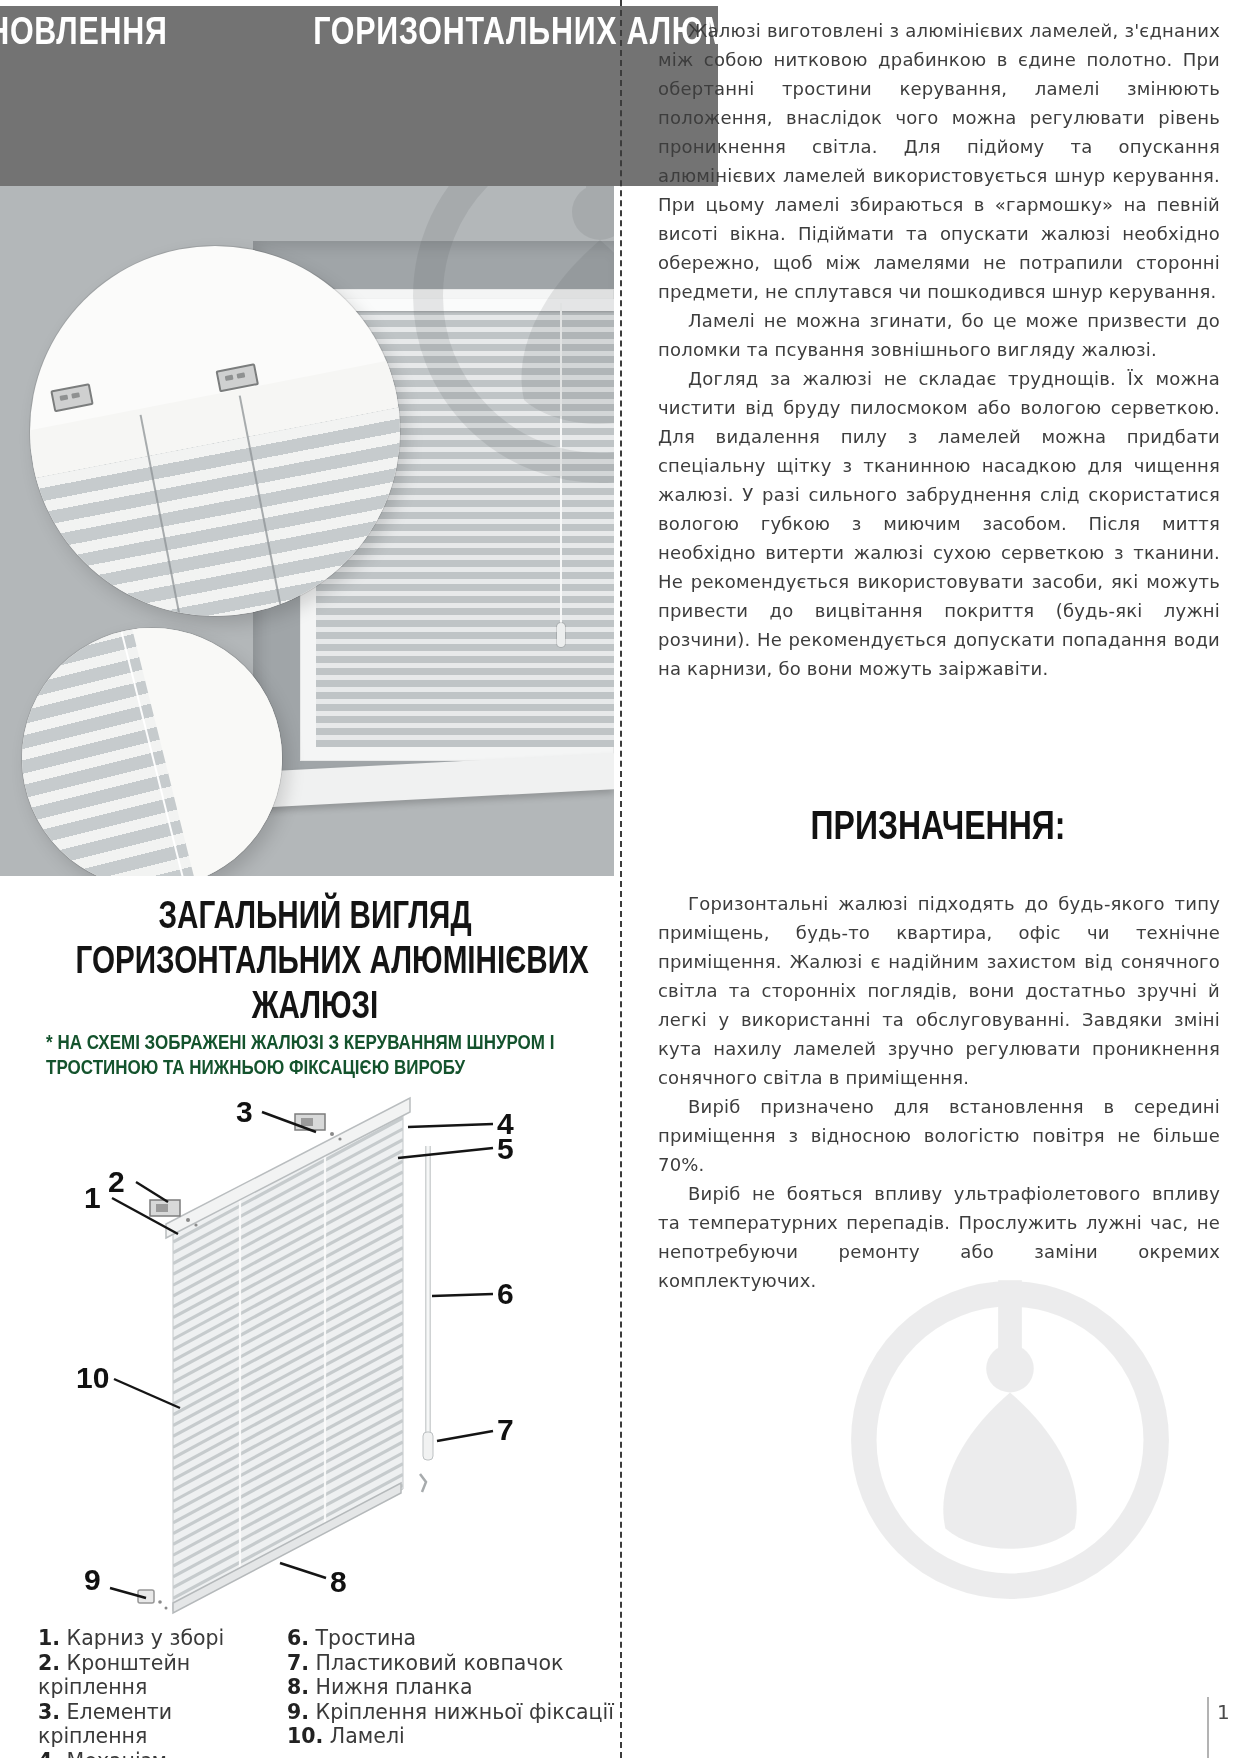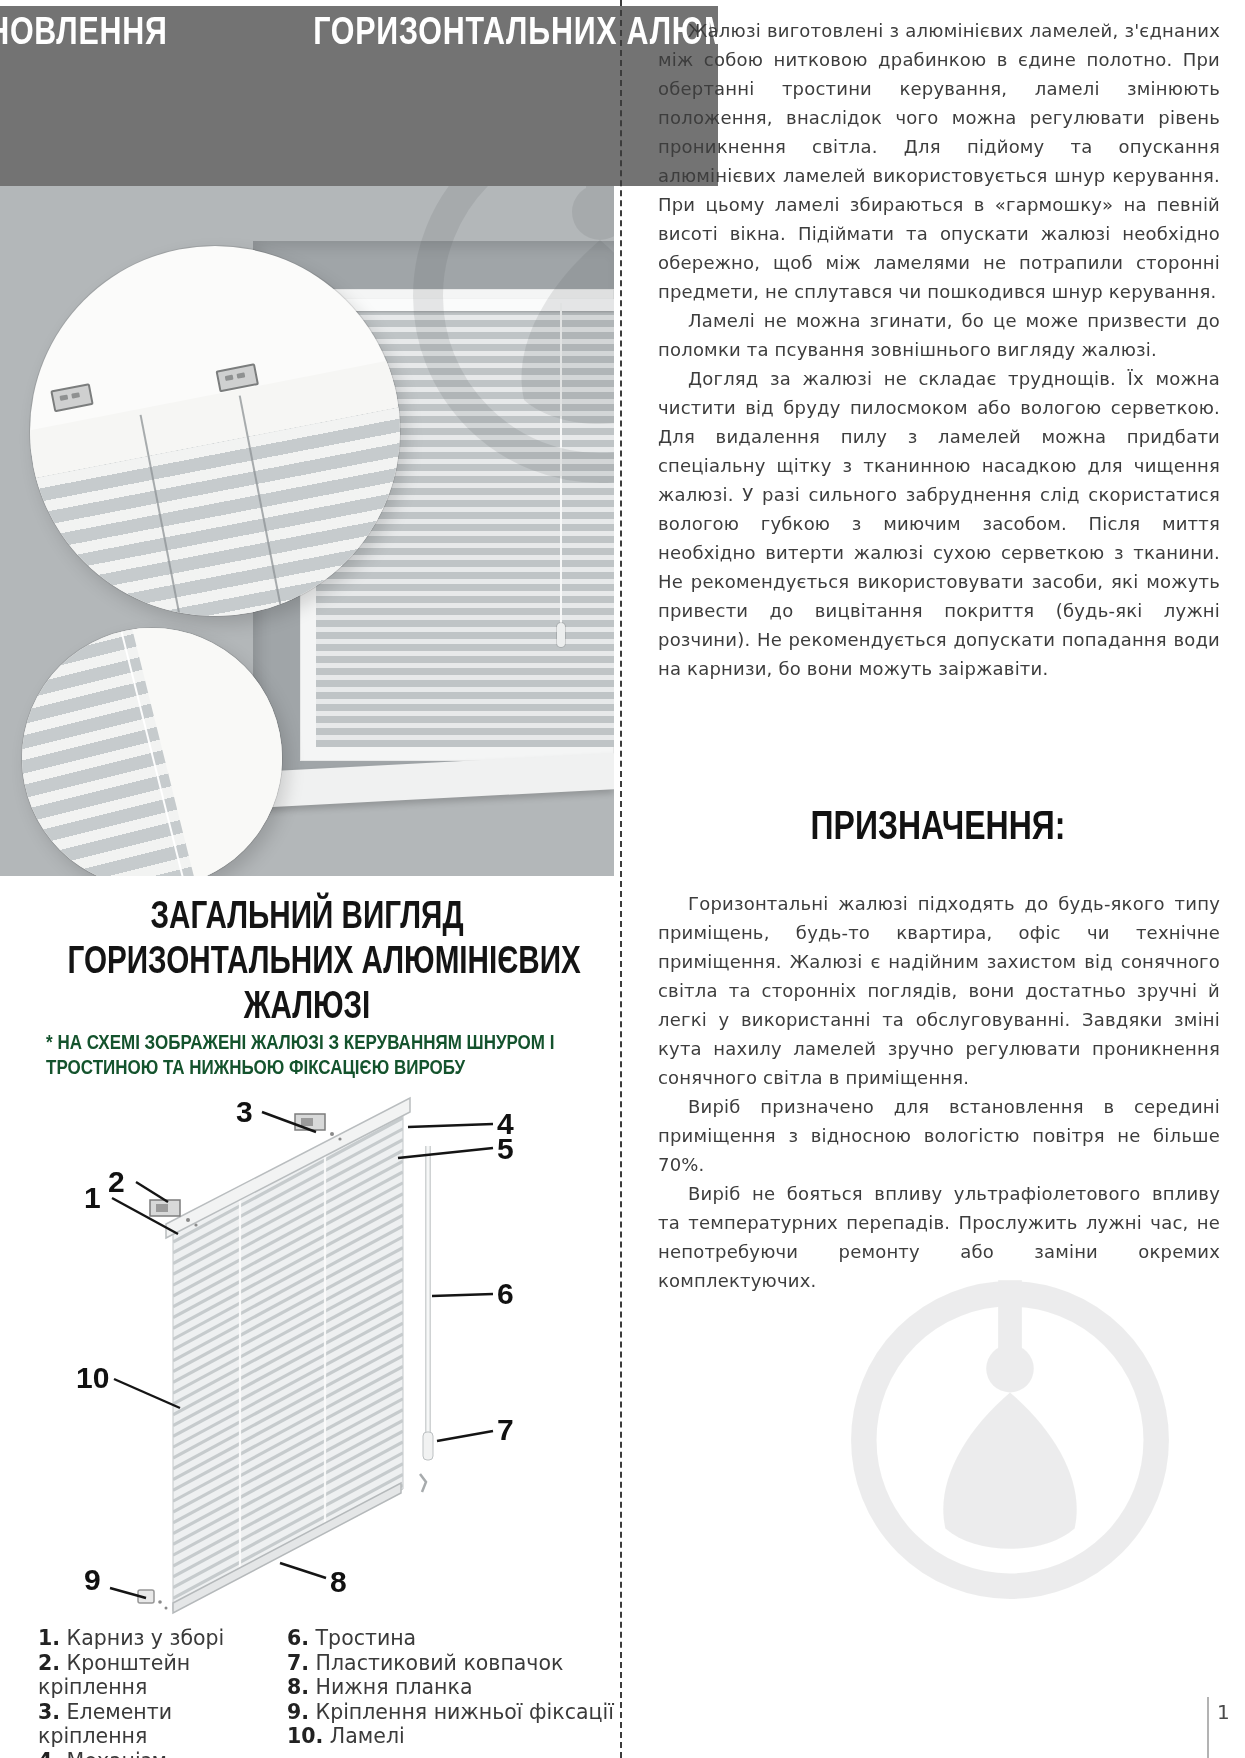--- a/index.html
+++ b/index.html
@@ -49,21 +49,21 @@
   .bracket:after{content:"";position:absolute;left:6px;top:5px;width:8px;height:5px;background:#8f9191;border-radius:1px;box-shadow:12px 0 0 #8f9191;}
   .zc-cord{position:absolute;top:45%;width:2px;height:52%;background:rgba(140,146,148,.75);}
   .zc-white{position:absolute;right:-5%;top:-5%;width:52%;height:110%;background:#f9f9f7;}
   
   .wm{position:absolute;pointer-events:none;}
   
   .divider{position:absolute;left:620px;top:0;width:0;height:1758px;border-left:2px dashed #3c3c3c;}
   .pn-line{position:absolute;left:1207px;top:1697px;width:2px;height:61px;background:#b3b3b3;}
   .pn{position:absolute;left:1217px;top:1700px;font-size:20px;color:#4a4a4a;font-family:"DejaVu Sans",sans-serif;}
   
-  .ov-title{position:absolute;left:0;top:893px;width:614px;text-align:center;color:#141414;}
+  .ov-title{position:absolute;left:0;top:893px;width:614px;text-align:center;color:#141414;padding-left:8px;}
   .ov-title .line{font-weight:bold;font-size:38px;line-height:45px;transform:scaleX(.78);transform-origin:50% 50%;white-space:nowrap;}
   .ov-note{position:absolute;left:0;top:1030px;width:614px;text-align:left;color:#14532d;}
   .ov-note .line{font-weight:bold;font-size:20px;line-height:25px;transform:scaleX(.85);transform-origin:50% 50%;white-space:nowrap;}
   .diagram{position:absolute;left:0;top:1042px;width:617px;height:590px;}
   
   .legend{position:absolute;top:1626px;font-family:"DejaVu Sans",sans-serif;font-size:20.5px;line-height:24.5px;color:#3a3a3a;}
   .lg1{left:38px;width:245px;}
   .lg2{left:287px;width:330px;}
   .legend .num{font-weight:bold;color:#222;}
   

